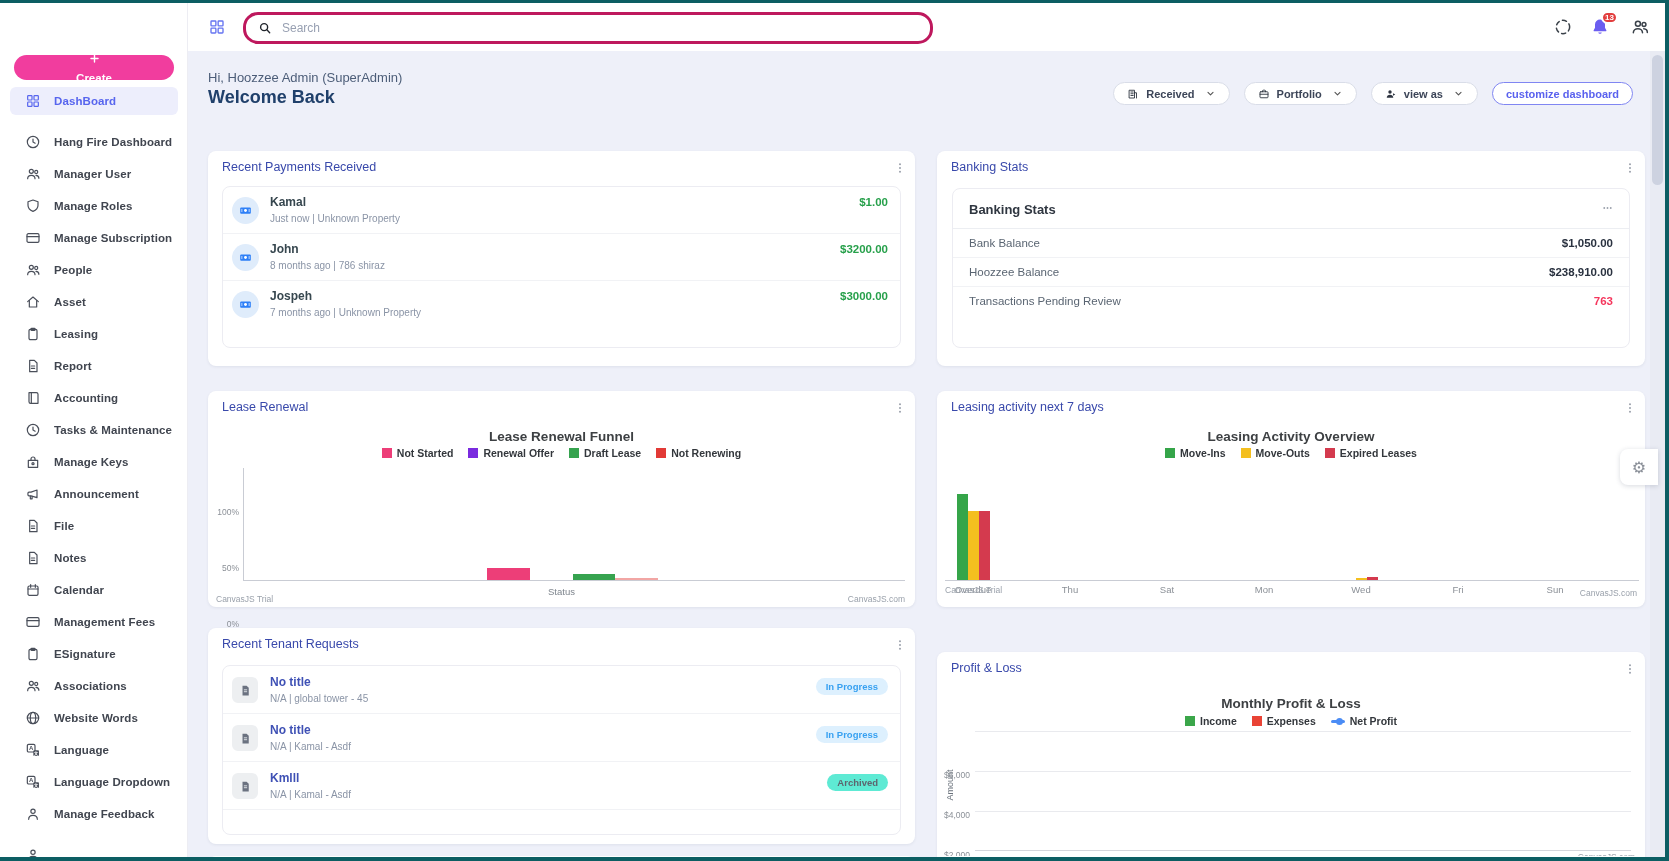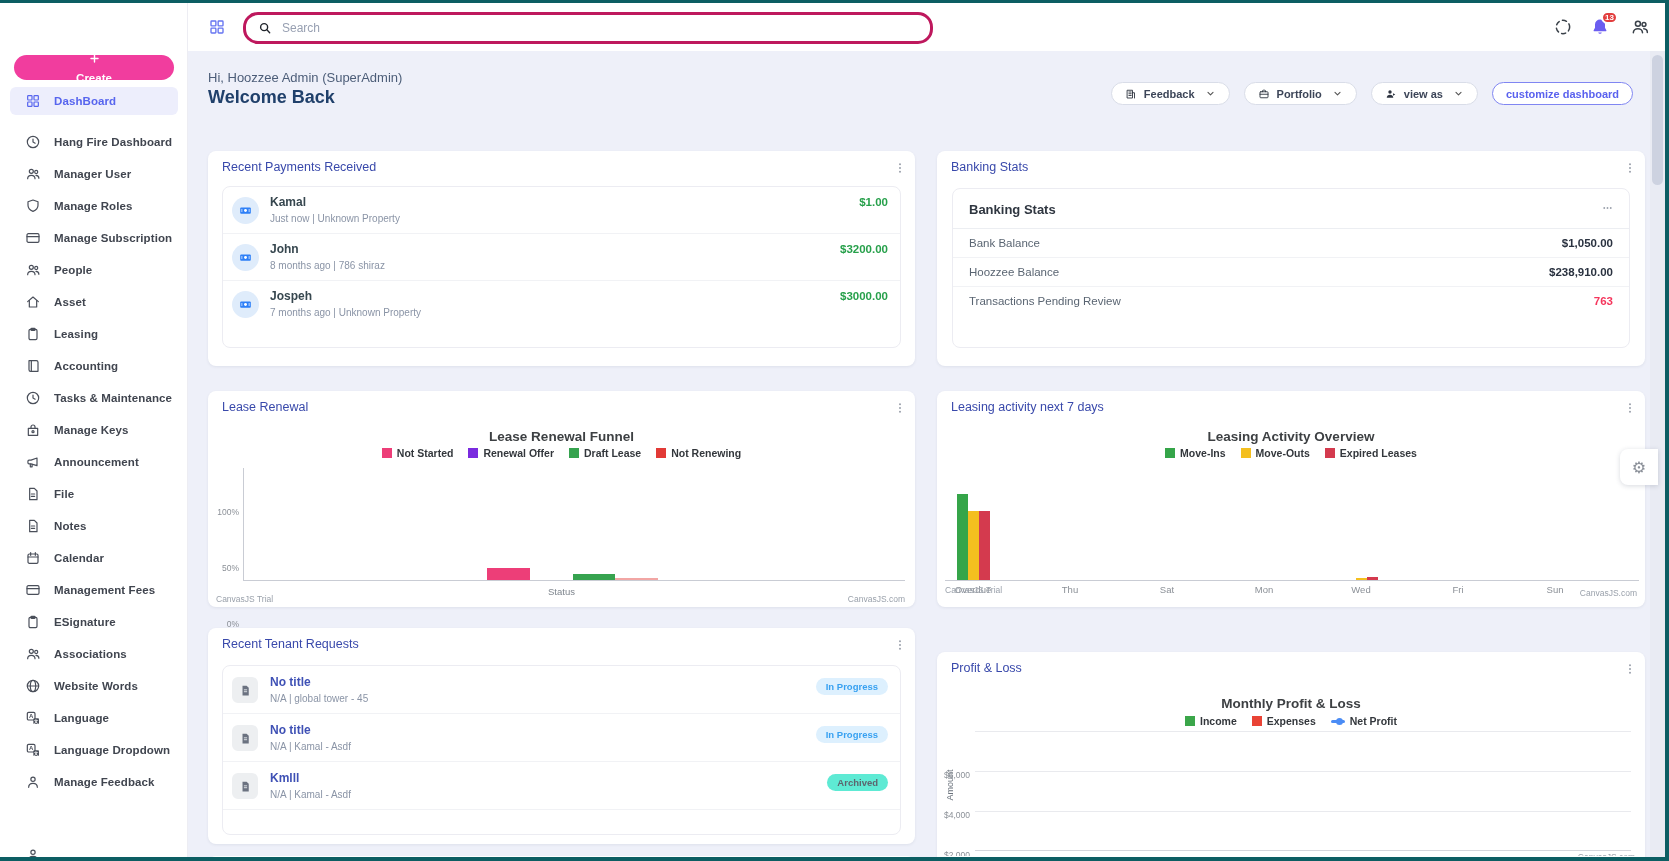--- a/index.html
+++ b/index.html
@@ -186,20 +186,29 @@
           <span class="nav-label">Asset</span>
         </div>
         <div class="nav-item">
           <span class="ic">
             <svg viewBox="0 0 24 24" fill="none" stroke="currentColor" stroke-width="1.8" stroke-linecap="round" stroke-linejoin="round">
               <rect x="6" y="5" width="12" height="15.5" rx="2"></rect>
               <rect x="9" y="3.5" width="6" height="3" rx="1"></rect>
             </svg>
           </span>
           <span class="nav-label">Leasing</span>
+        </div>
+        <div class="nav-item">
+          <span class="ic">
+            <svg viewBox="0 0 24 24" fill="none" stroke="currentColor" stroke-width="1.8" stroke-linecap="round" stroke-linejoin="round">
+              <path d="M7 3.5h7l4 4v13H7z"></path>
+              <path d="M9.5 12h5M9.5 15.5h5"></path>
+            </svg>
+          </span>
+          <span class="nav-label">Report</span>
         </div>
         <div class="nav-item">
           <span class="ic">
             <svg viewBox="0 0 24 24" fill="none" stroke="currentColor" stroke-width="1.8" stroke-linecap="round" stroke-linejoin="round">
               <path d="M6 4h11a2.5 2.5 0 012.5 2.5V20H8.5A2.5 2.5 0 016 17.5z"></path>
               <path d="M9.5 4v16"></path>
             </svg>
           </span>
           <span class="nav-label">Accounting</span>
         </div>
@@ -388,21 +397,21 @@
     <div class="page-title">Welcome Back</div>
     <div class="actions">
         <button class="act-btn">
           <span class="ic">
             <svg viewBox="0 0 24 24" fill="none" stroke="currentColor" stroke-width="1.8" stroke-linecap="round" stroke-linejoin="round">
               <rect x="5" y="4.5" width="10" height="15.5"></rect>
               <path d="M15 9.5h4v10.5"></path>
               <path d="M7.8 8h1.6M10.8 8h1.6M7.8 11.5h1.6M10.8 11.5h1.6M7.8 15h1.6M10.8 15h1.6"></path>
             </svg>
           </span>
-          <span>Feedback</span>
+          <span>Received</span>
           <span class="ic chev">
             <svg viewBox="0 0 24 24" fill="none" stroke="currentColor" stroke-width="2.4" stroke-linecap="round" stroke-linejoin="round">
               <path d="M6.5 9.5l5.5 5.5 5.5-5.5"></path>
             </svg>
           </span>
         </button>
         <button class="act-btn">
           <span class="ic">
             <svg viewBox="0 0 24 24" fill="none" stroke="currentColor" stroke-width="1.8" stroke-linecap="round" stroke-linejoin="round">
               <rect x="4" y="7.5" width="16" height="12" rx="1.6"></rect>

